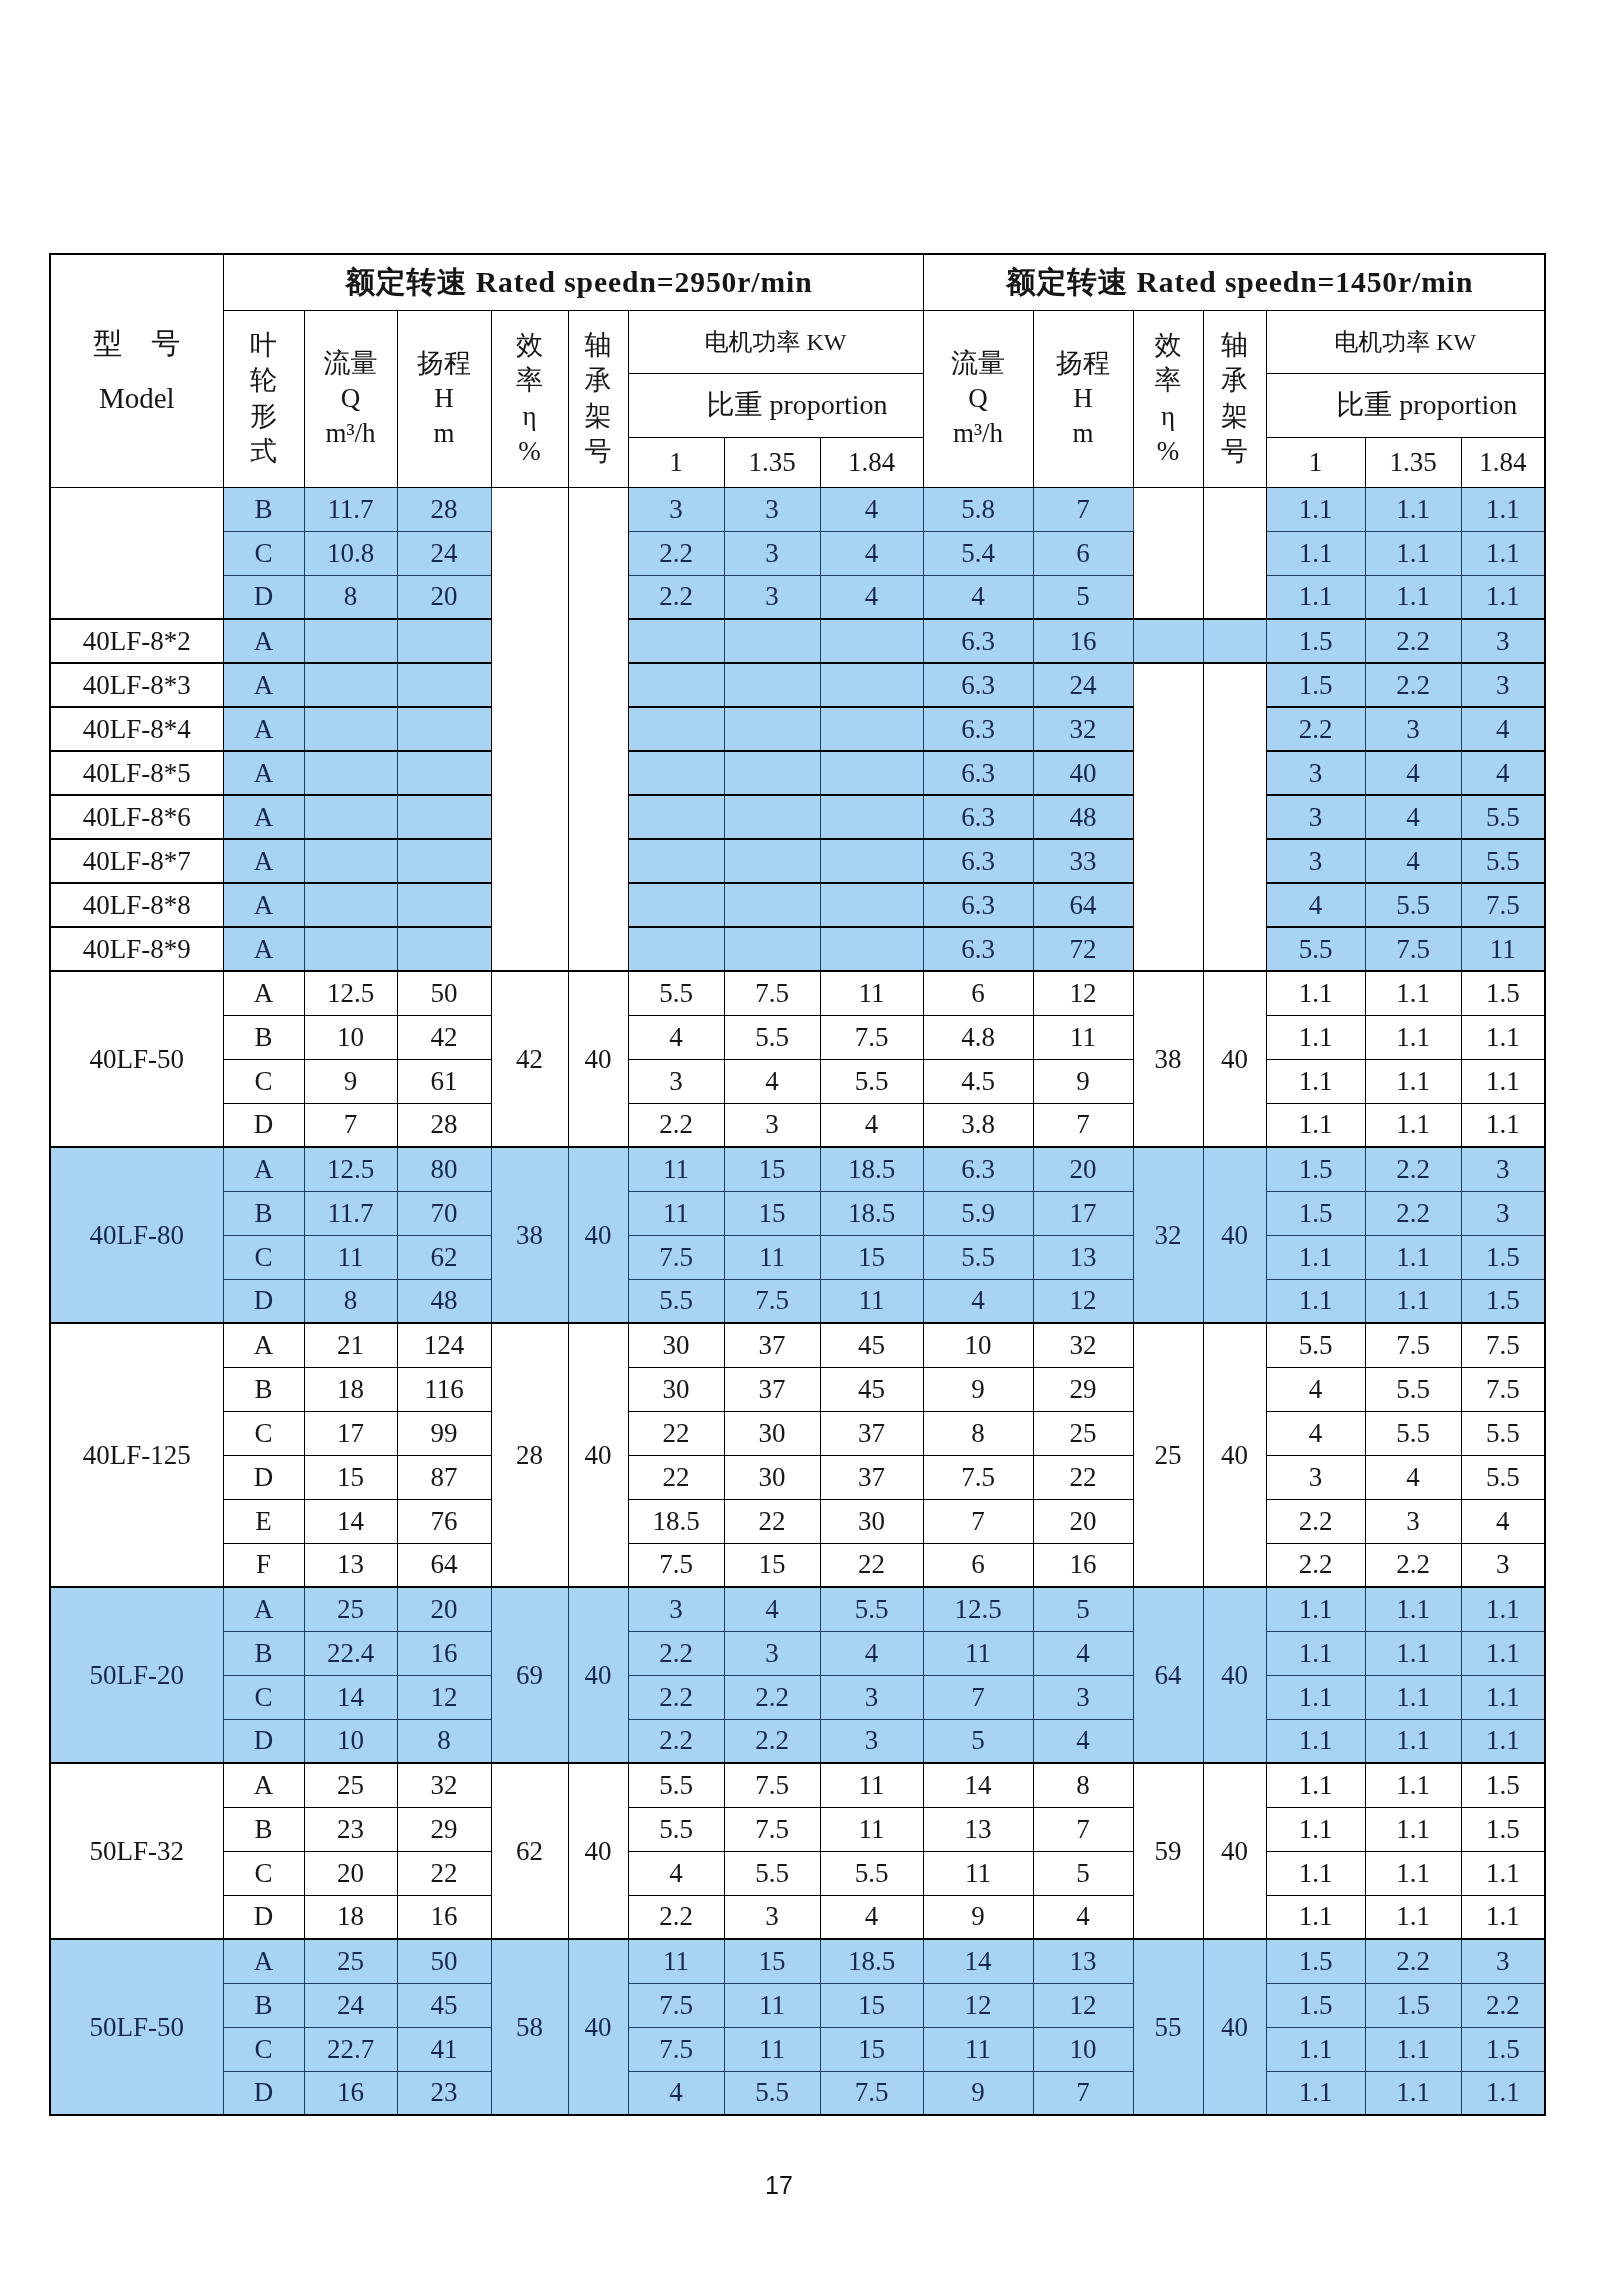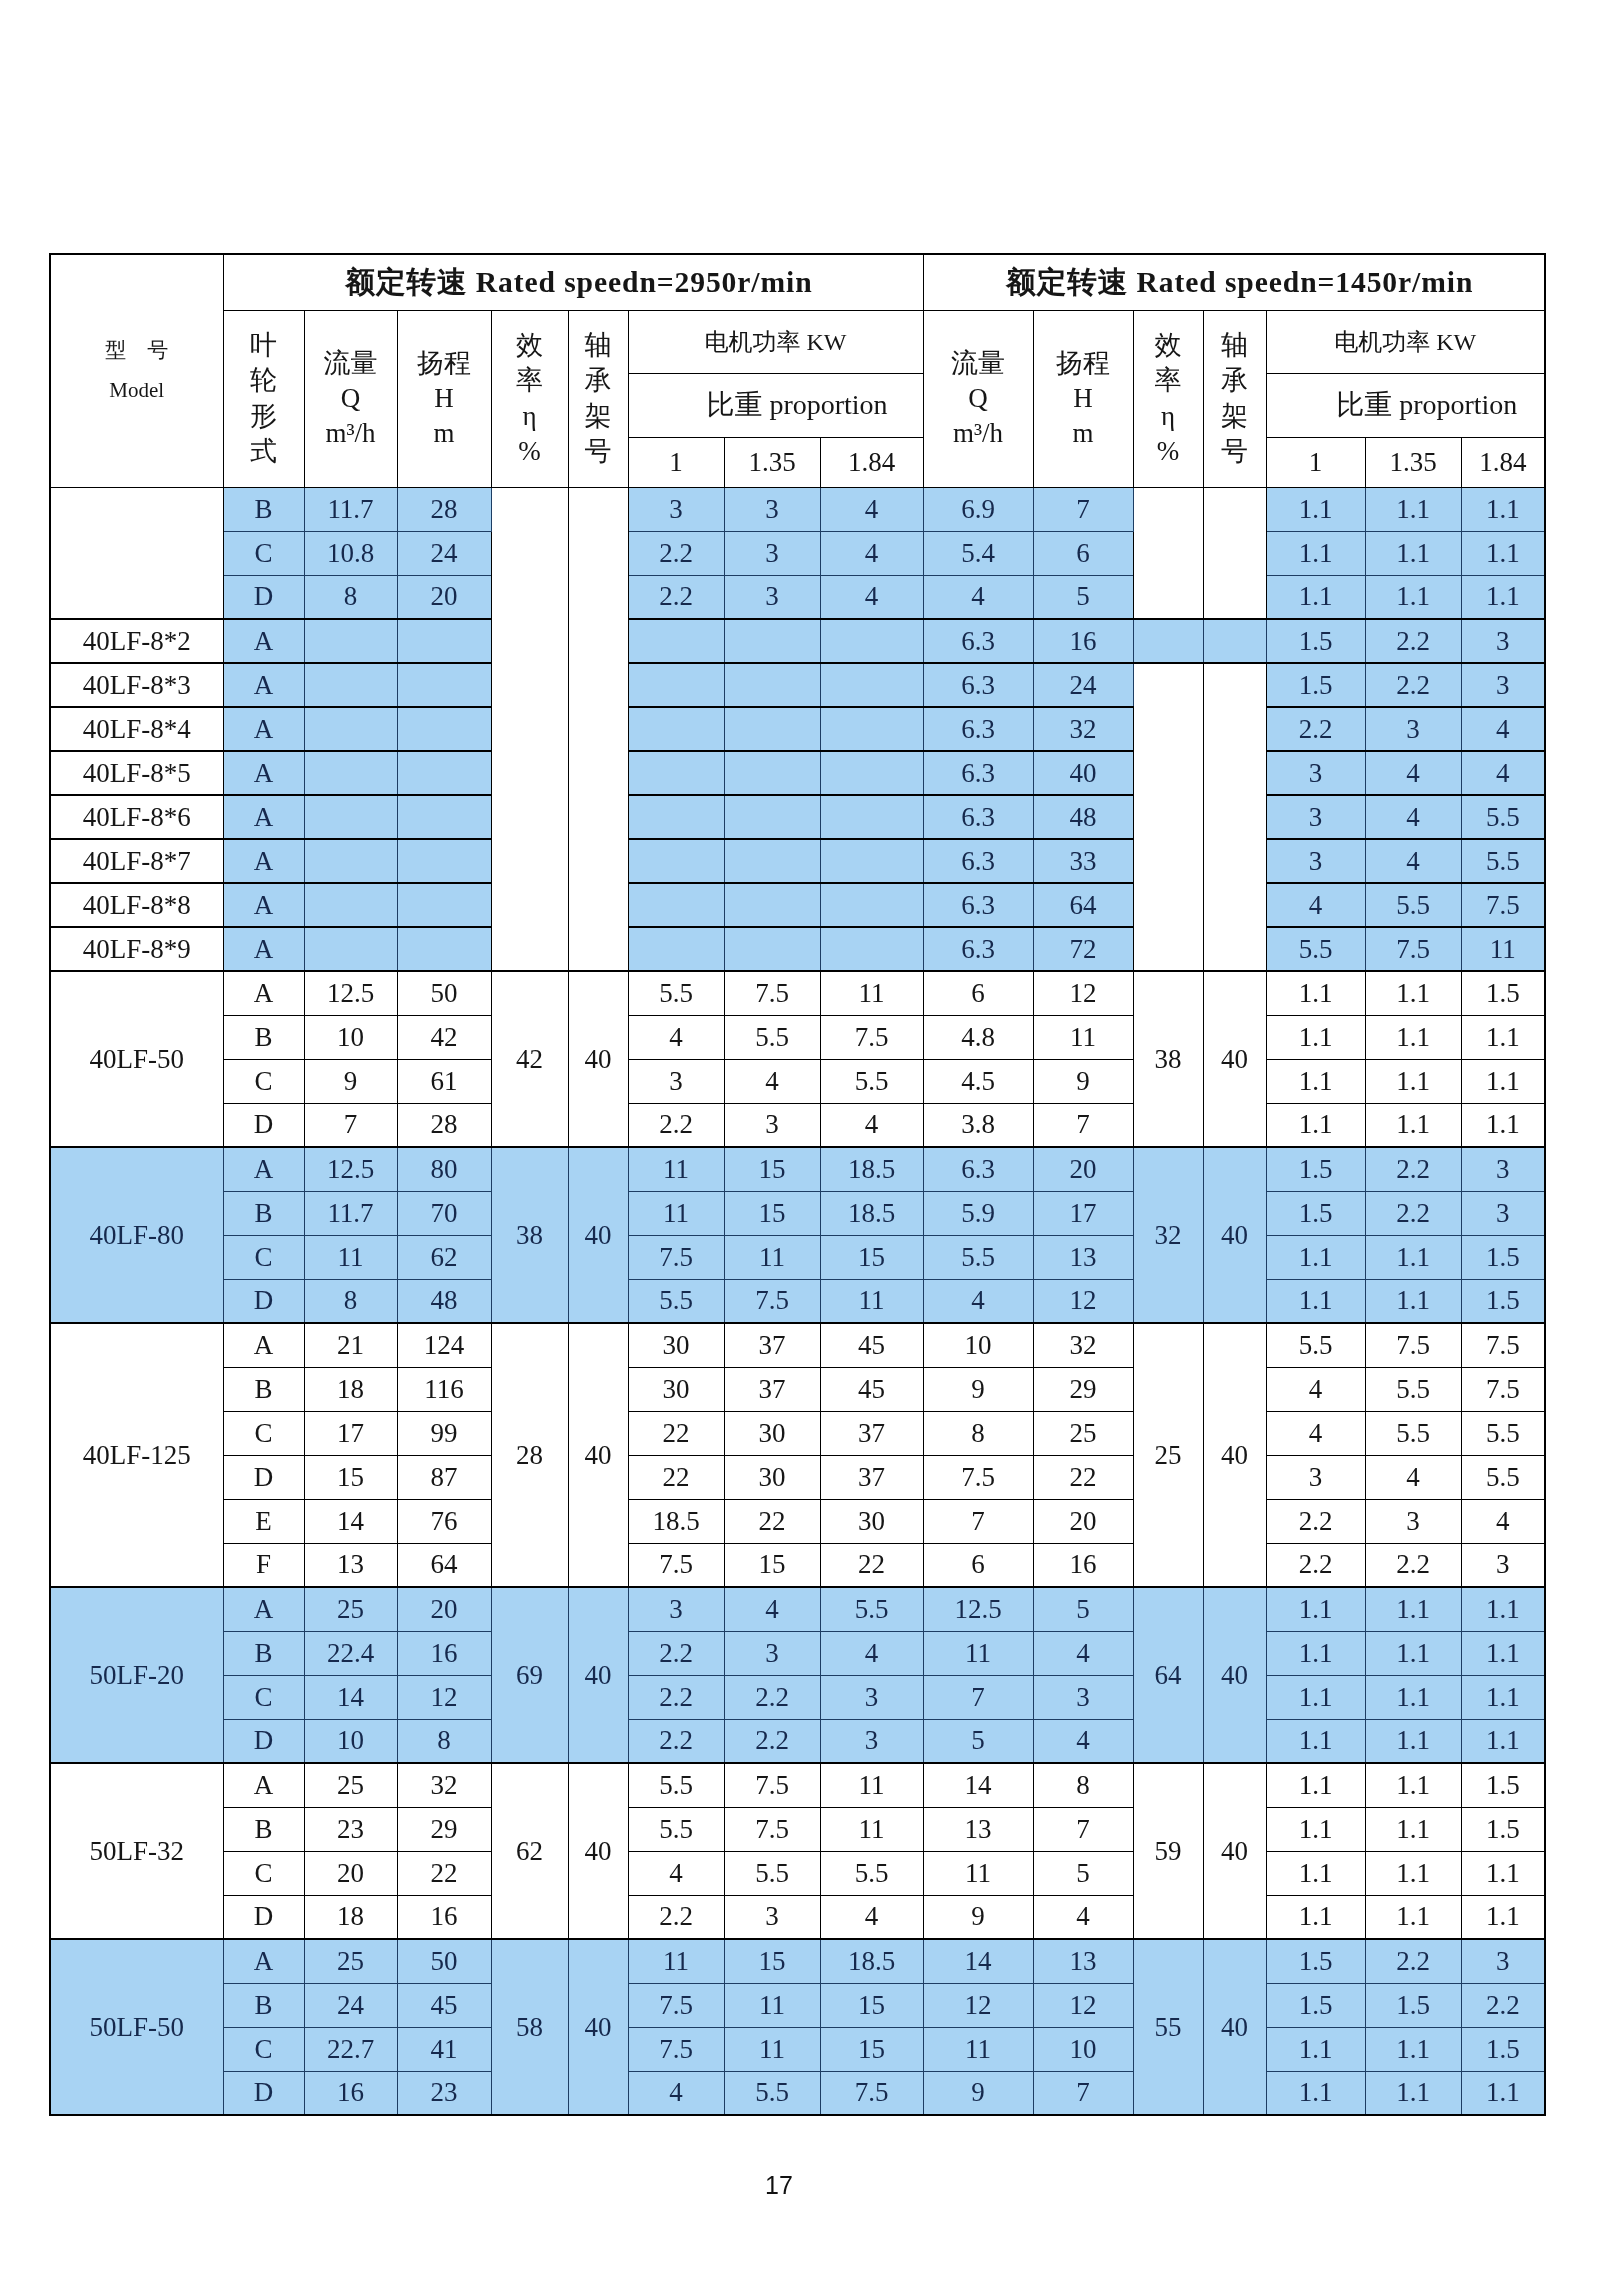--- a/index.html
+++ b/index.html
@@ -32,21 +32,21 @@
     font-weight:normal;
     font-size:27px;
     color:var(--txt);
   }
   .spec thead tr:nth-child(1){height:56px;}
   .spec thead tr:nth-child(2){height:63px;}
   .spec thead tr:nth-child(3){height:64px;}
   .spec thead tr:nth-child(4){height:50px;}
   .spec tbody tr{height:44px;}
   .pre{white-space:pre-line;line-height:1.35;}
-  th.corner{font-size:21px;line-height:1.9;}
+  th.corner{font-size:29px;line-height:1.9;}
   th.speed{font-weight:bold;font-size:29.6px;letter-spacing:0.9px;padding-left:12px;}
   th.vhead{font-size:27px;line-height:1.3;}
   th.motor{font-size:24px;}
   th.prop{font-size:28px;padding-left:43px;}
   th.propval{font-size:27px;}
   td.b{background:var(--hl);border-color:var(--bdb);color:var(--txtb);}
   td.w{background:#ffffff;}
   tr.block td{border-top:2.7px solid #000;}
   .page-number{
     position:absolute;left:0;top:2171px;width:1558px;
@@ -138,21 +138,21 @@
         <tr>
           <td class="w" rowspan="3"></td>
           <td class="b">B</td>
           <td class="b">11.7</td>
           <td class="b">28</td>
           <td class="w" rowspan="11"></td>
           <td class="w" rowspan="11"></td>
           <td class="b">3</td>
           <td class="b">3</td>
           <td class="b">4</td>
-          <td class="b">6.9</td>
+          <td class="b">5.8</td>
           <td class="b">7</td>
           <td class="w" rowspan="3"></td>
           <td class="w" rowspan="3"></td>
           <td class="b">1.1</td>
           <td class="b">1.1</td>
           <td class="b">1.1</td>
         </tr>
         <tr>
           <td class="b">C</td>
           <td class="b">10.8</td>

